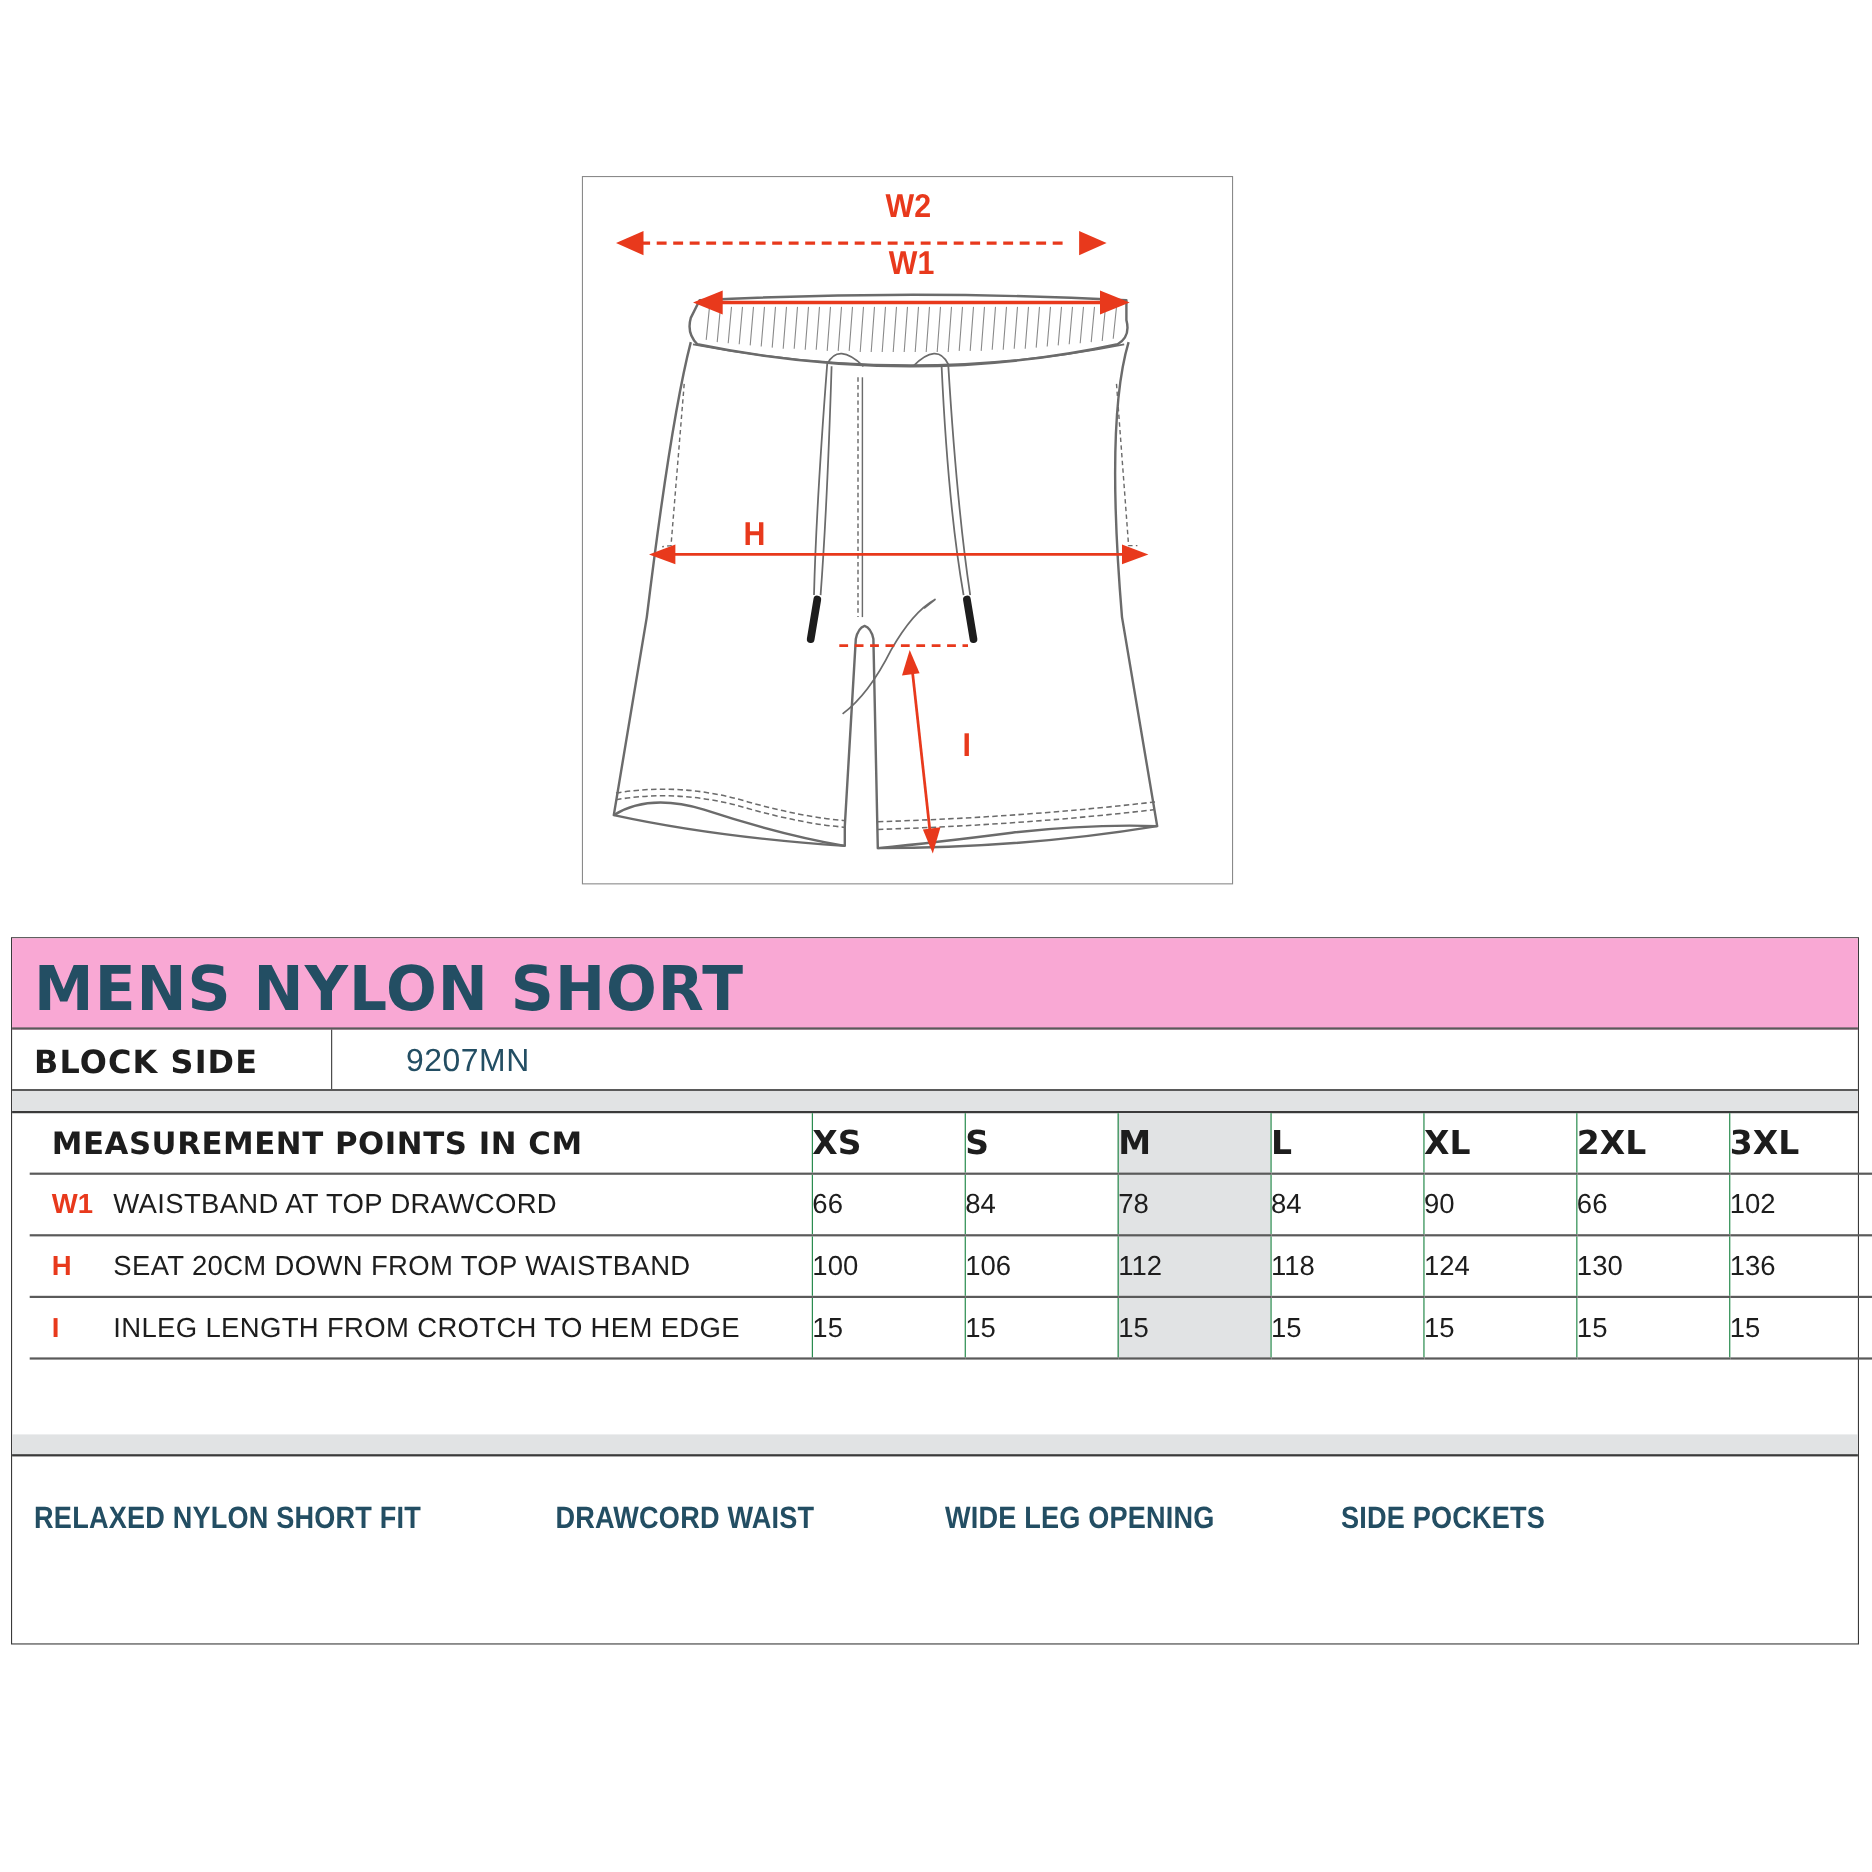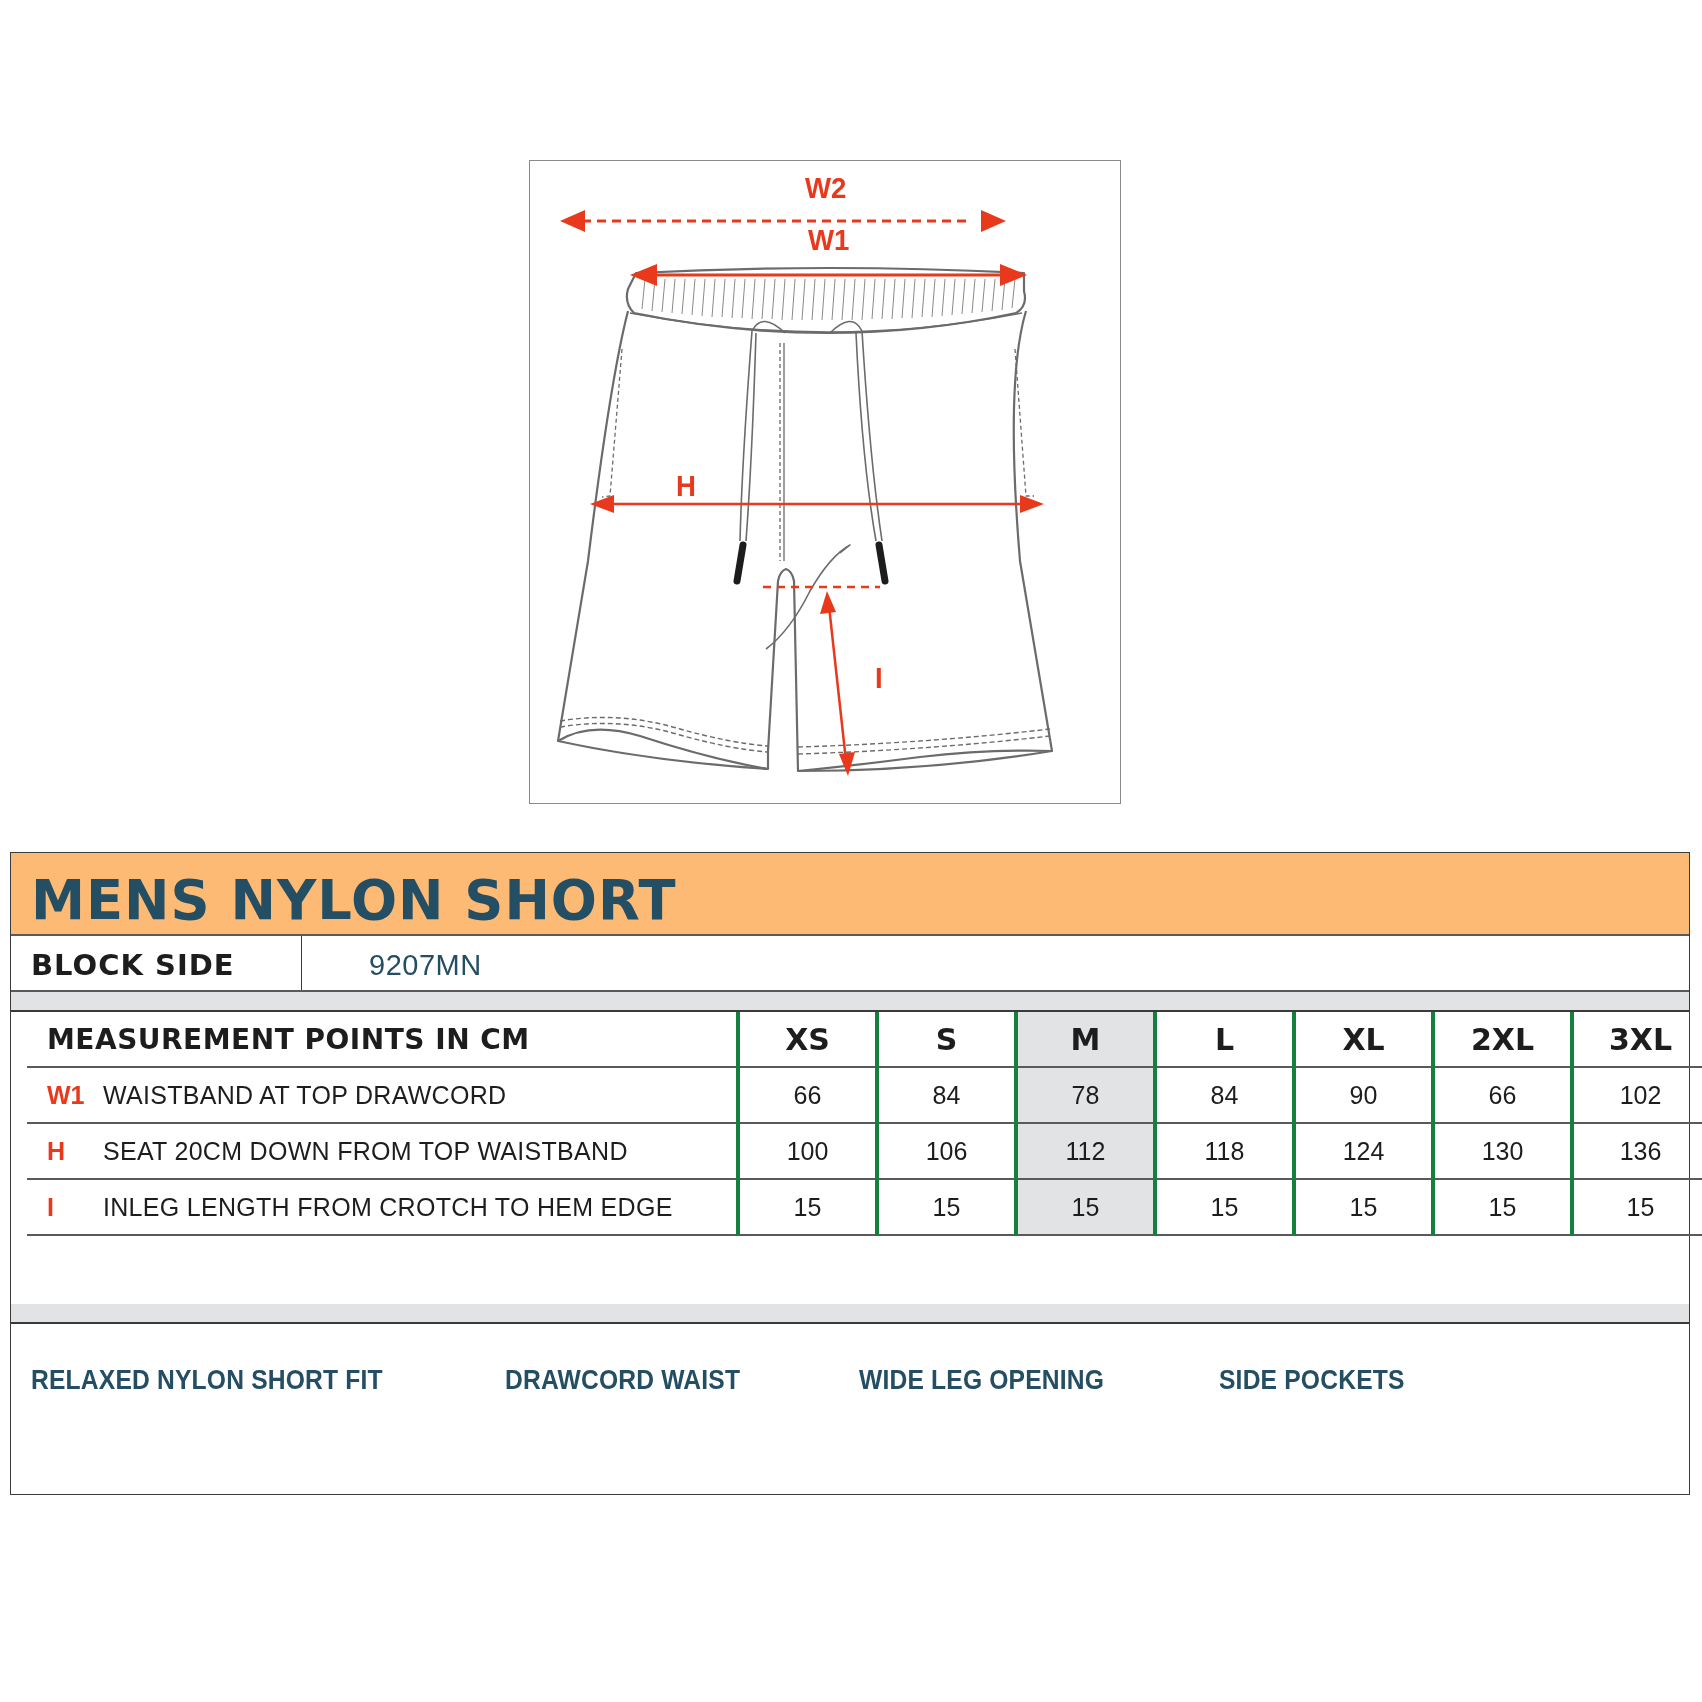--- a/index.html
+++ b/index.html
@@ -11,40 +11,40 @@
              border:1px solid #8a8a8a; box-sizing:border-box; background:#fff; }
   .diagram svg { position:absolute; left:0; top:0; }
   .dlabel { position:absolute; color:#e8391c; font-weight:bold;
             font-family:"Liberation Sans", sans-serif; font-size:30px; letter-spacing:0px;
             transform:scaleX(0.92); transform-origin:left top; }
 
   
   .sheet { position:absolute; left:10px; top:852px; width:1680px; height:643px;
            border:1px solid #3a3a3a; box-sizing:border-box; background:#fff; }
   .title-row { position:absolute; left:0; top:0; width:100%; height:83px;
-               background:#fdba74; border-bottom:2px solid #5a5a5a; box-sizing:border-box; }
+               background:#f9a8d4; border-bottom:2px solid #5a5a5a; box-sizing:border-box; }
   .title { position:absolute; left:20px; top:14px; margin:0; color:#234e63;
            font-size:56px; font-weight:bold; letter-spacing:1px;
            font-family:"DejaVu Sans", sans-serif; transform:scaleX(0.97); transform-origin:left center; }
 
   .code-row { position:absolute; left:0; top:83px; width:100%; height:56px;
               border-bottom:2px solid #5a5a5a; box-sizing:border-box; }
   .code-label { position:absolute; left:20px; top:12px; font-size:29px; font-weight:bold;
                 color:#1d1d1d; letter-spacing:1px; font-family:"DejaVu Sans", sans-serif; }
   .code-sep { position:absolute; left:290px; top:0; width:1px; height:100%; background:#3a3a3a; }
   .code-val { position:absolute; left:310px; top:13px; font-size:29px; color:#234e63;
               letter-spacing:0.5px;margin-left:48px; }
 
   .band { position:absolute; left:0; width:100%; background:#e1e3e4; box-sizing:border-box; }
   .band1 { top:139px; height:20px; border-bottom:2px solid #3a3a3a; }
 
   .grid { position:absolute; left:16px; top:159px; width:100%; border-collapse:collapse;
           table-layout:fixed; }
   .grid th, .grid td { height:54px; padding:0; border-bottom:2px solid #5a5a5a;
-                       border-left:4px solid #15803d; text-align:center; vertical-align:middle; }
+                       border-left:1px solid #15803d; text-align:left; vertical-align:middle; }
   .grid th:first-child, .grid td:first-child { border-left:none; text-align:left; }
   .grid th { font-weight:bold; font-size:30px; color:#1d1d1d; font-family:"DejaVu Sans", sans-serif; }
   .grid th.mp { padding-left:20px; font-size:28px; letter-spacing:0.5px; }
   .grid td { font-size:25px; color:#1d1d1d; }
   .grid .hl { background:#e1e3e4; }
   .code { display:inline-block; width:56px; padding-left:20px; color:#e8391c; font-weight:bold;
           font-size:25px; }
   .desc { font-size:25px; color:#1d1d1d; letter-spacing:0.3px; }
 
   .band2 { top:451px; height:20px; border-bottom:2px solid #3a3a3a; }

